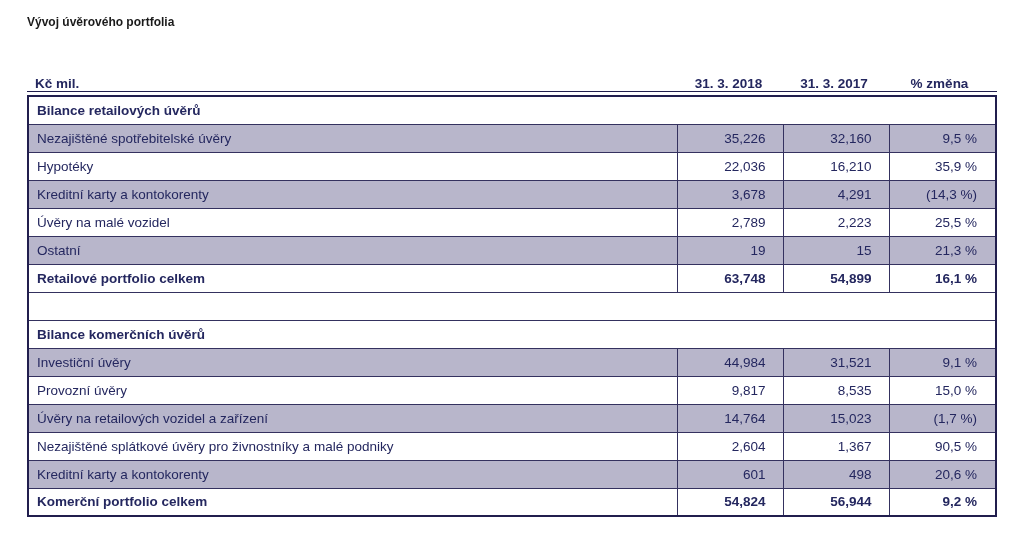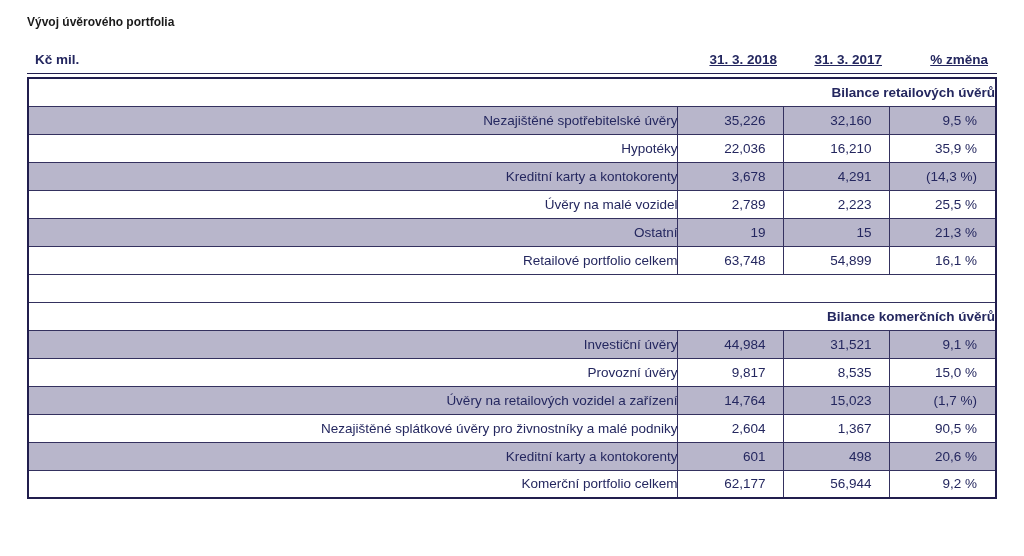--- a/index.html
+++ b/index.html
@@ -17,47 +17,47 @@
     font-family:"Liberation Sans","DejaVu Sans",sans-serif;
     color:var(--ink);
     width:1024px;height:556px;overflow:hidden;
   }
   .sheet{padding:12px 0 0 27px;}
   .title{
     font-size:12px;line-height:20px;font-weight:bold;
     color:var(--title-ink);margin:0;
   }
   .colhead{
-    width:970px;margin-top:20px;
+    width:970px;margin-top:44px;
     display:grid;grid-template-columns:1fr 106px 105px 106px;
     align-items:end;
     font-weight:bold;font-size:13.5px;color:var(--ink);
-    padding-bottom:6px;border-bottom:1px solid var(--border-strong);
+    border-bottom:1px solid var(--border-strong);
   }
   .colhead .unit{padding-left:8px;}
-  .colhead .num{text-align:right;padding-right:9px;text-decoration:underline;}
+  .colhead .num{text-align:center;padding-right:9px;}
   table.ledger{
     width:970px;margin-top:3px;
     border-collapse:collapse;table-layout:fixed;
     border:2px solid var(--border-strong);
     font-size:13.5px;color:var(--ink);
   }
   table.ledger col.c-label{width:auto;}
   table.ledger col.c-num{width:106px;}
   td{
     height:28px;padding:0;
     border-bottom:1px solid var(--border);
     vertical-align:middle;
     white-space:nowrap;overflow:hidden;
   }
-  td.lbl{padding-left:8px;text-align:right;}
+  td.lbl{padding-left:8px;text-align:left;}
   td.num{border-left:1px solid var(--border);text-align:right;padding-right:18px;}
   tr.band td{background:var(--band);}
   tr.section td{font-weight:bold;background:#fff;}
-  tr.total td{font-weight:normal;background:#fff;margin-left:40px;}
+  tr.total td{font-weight:bold;background:#fff;margin-left:40px;}
   tr.spacer td{background:#fff;height:28px;}
 </style>
 </head>
 <body>
 
 <div class="sheet">
 
   <h1 class="title">Vývoj úvěrového portfolia</h1>
 
   <div class="colhead">
@@ -152,20 +152,20 @@
       </tr>
       <tr class="row band">
         <td class="lbl">Kreditní karty a kontokorenty</td>
         <td class="num">601</td>
         <td class="num">498</td>
         <td class="num">20,6 %</td>
       </tr>
 
       <tr class="total">
         <td class="lbl">Komerční portfolio celkem</td>
-        <td class="num">62,177</td>
+        <td class="num">54,824</td>
         <td class="num">56,944</td>
         <td class="num">9,2 %</td>
       </tr>
 
     </tbody>
   </table>
 </div>
 
 </body></html>

